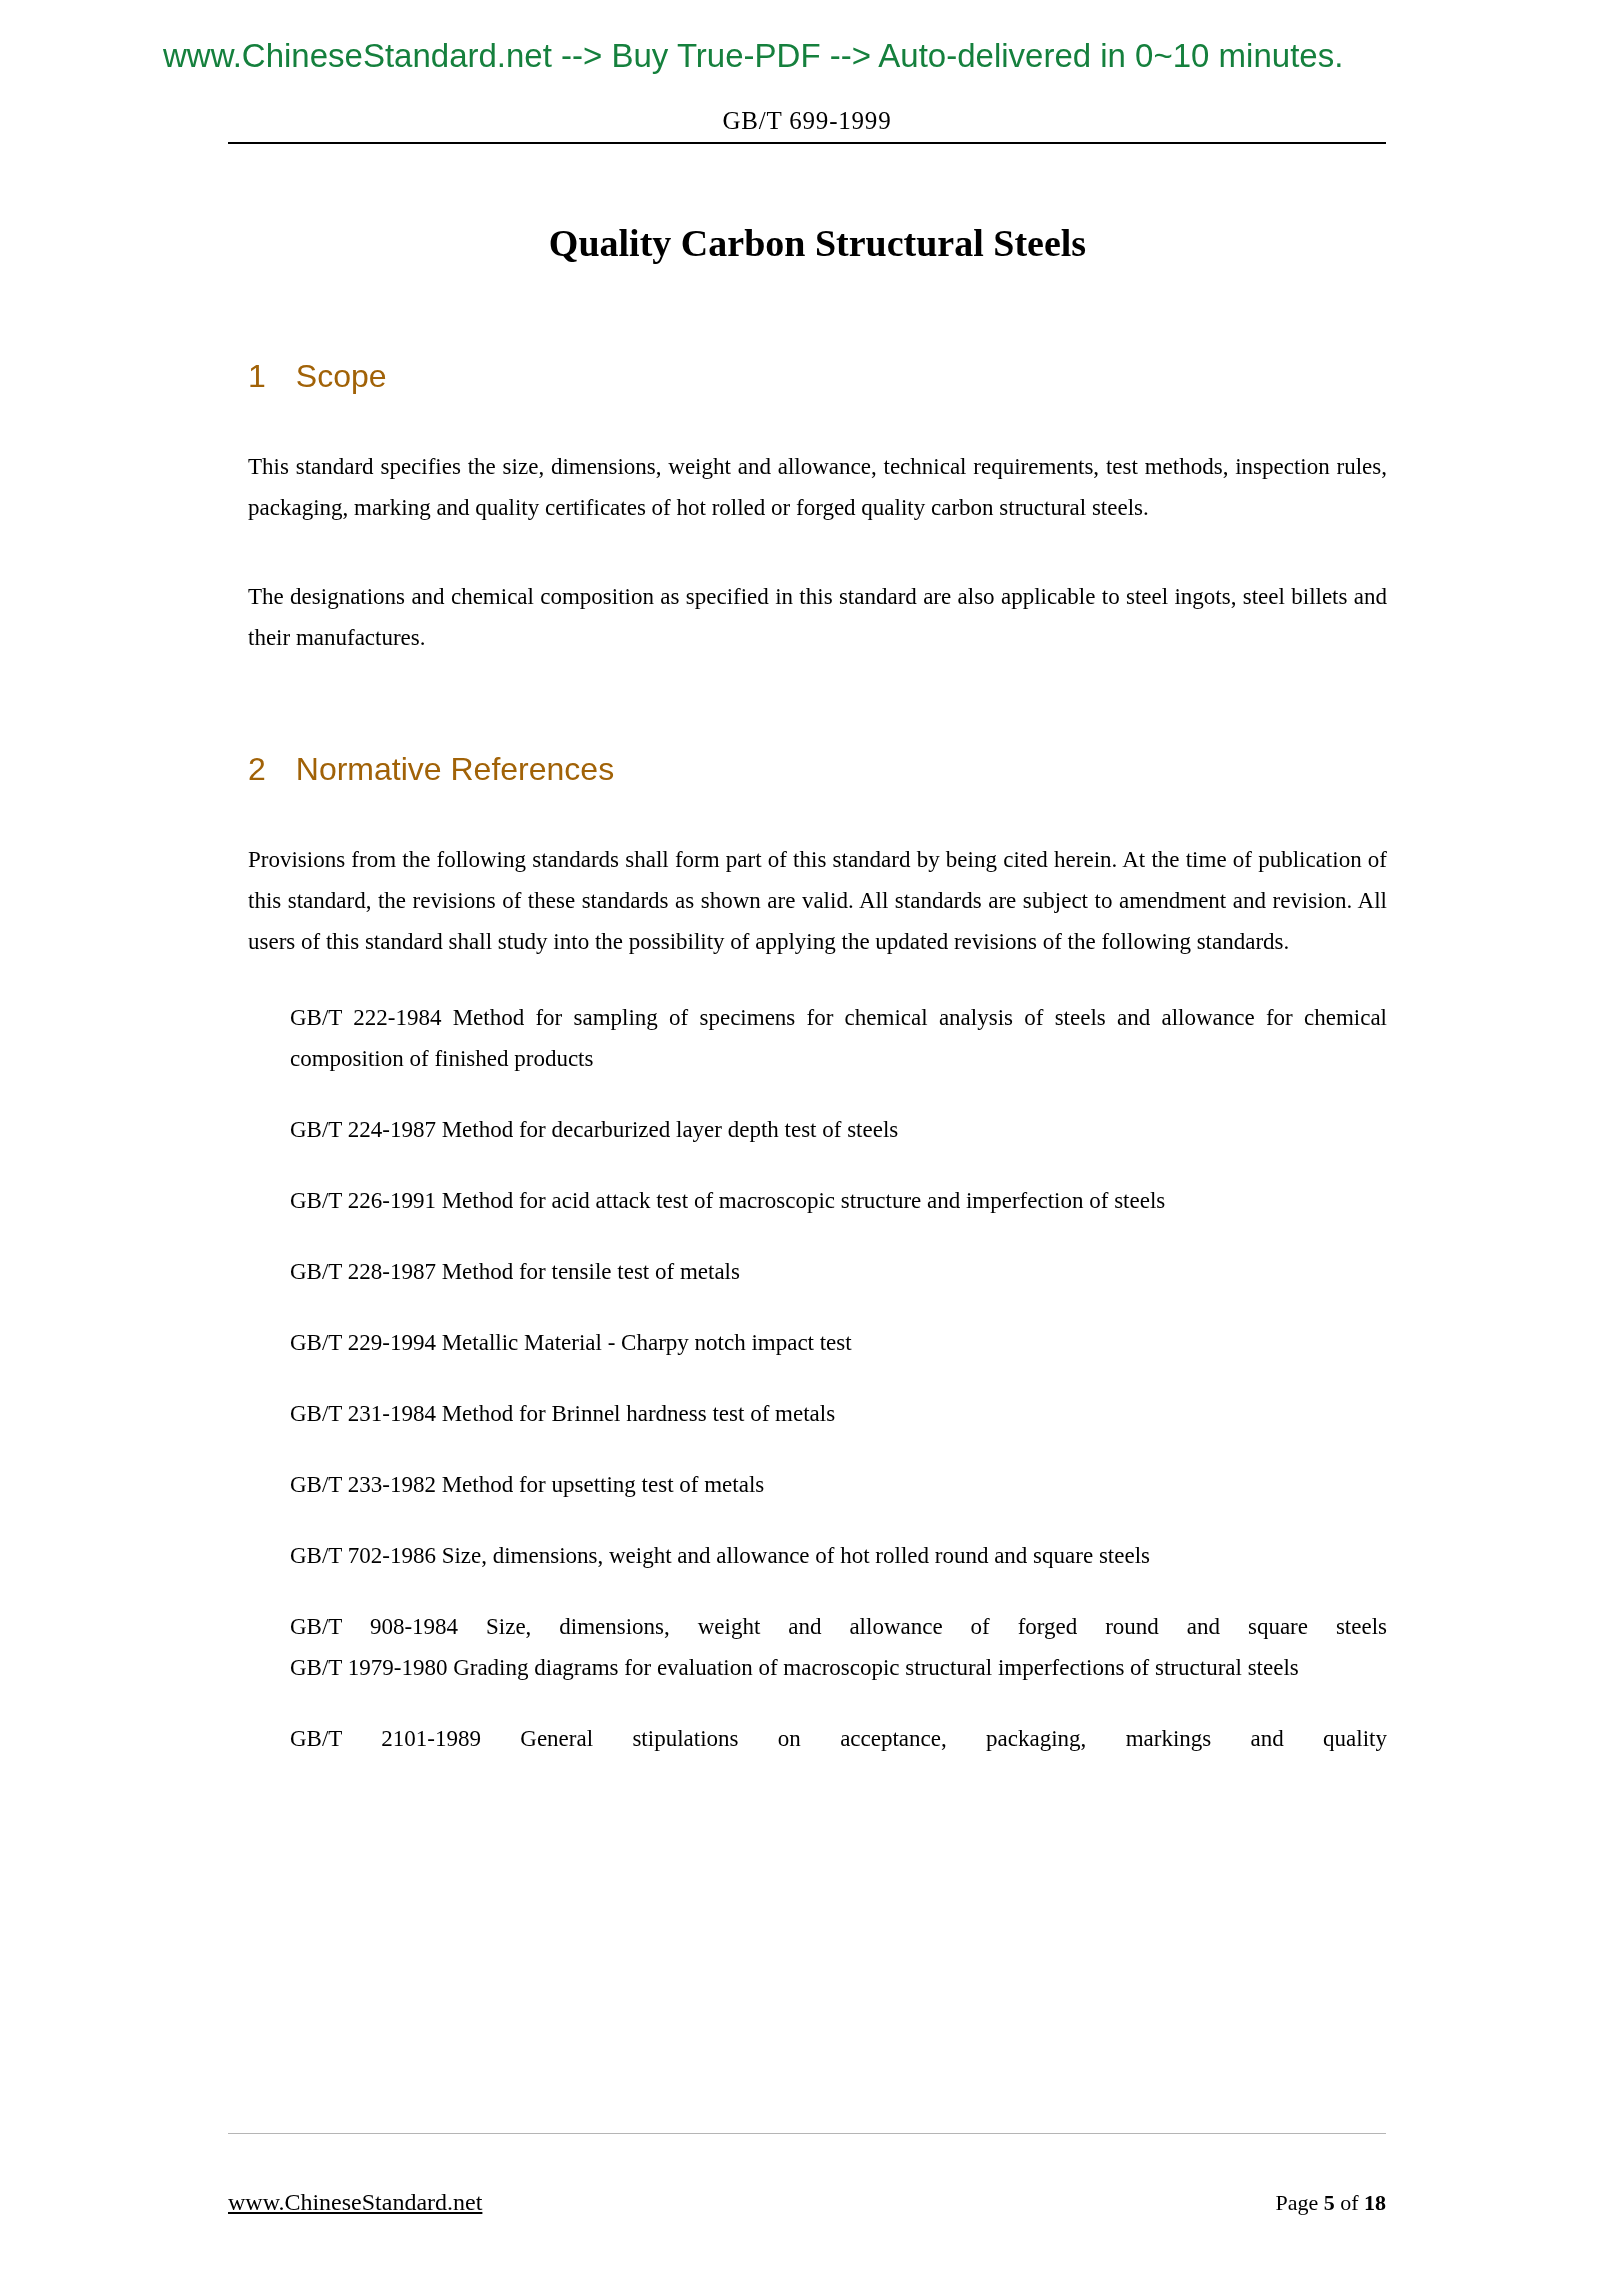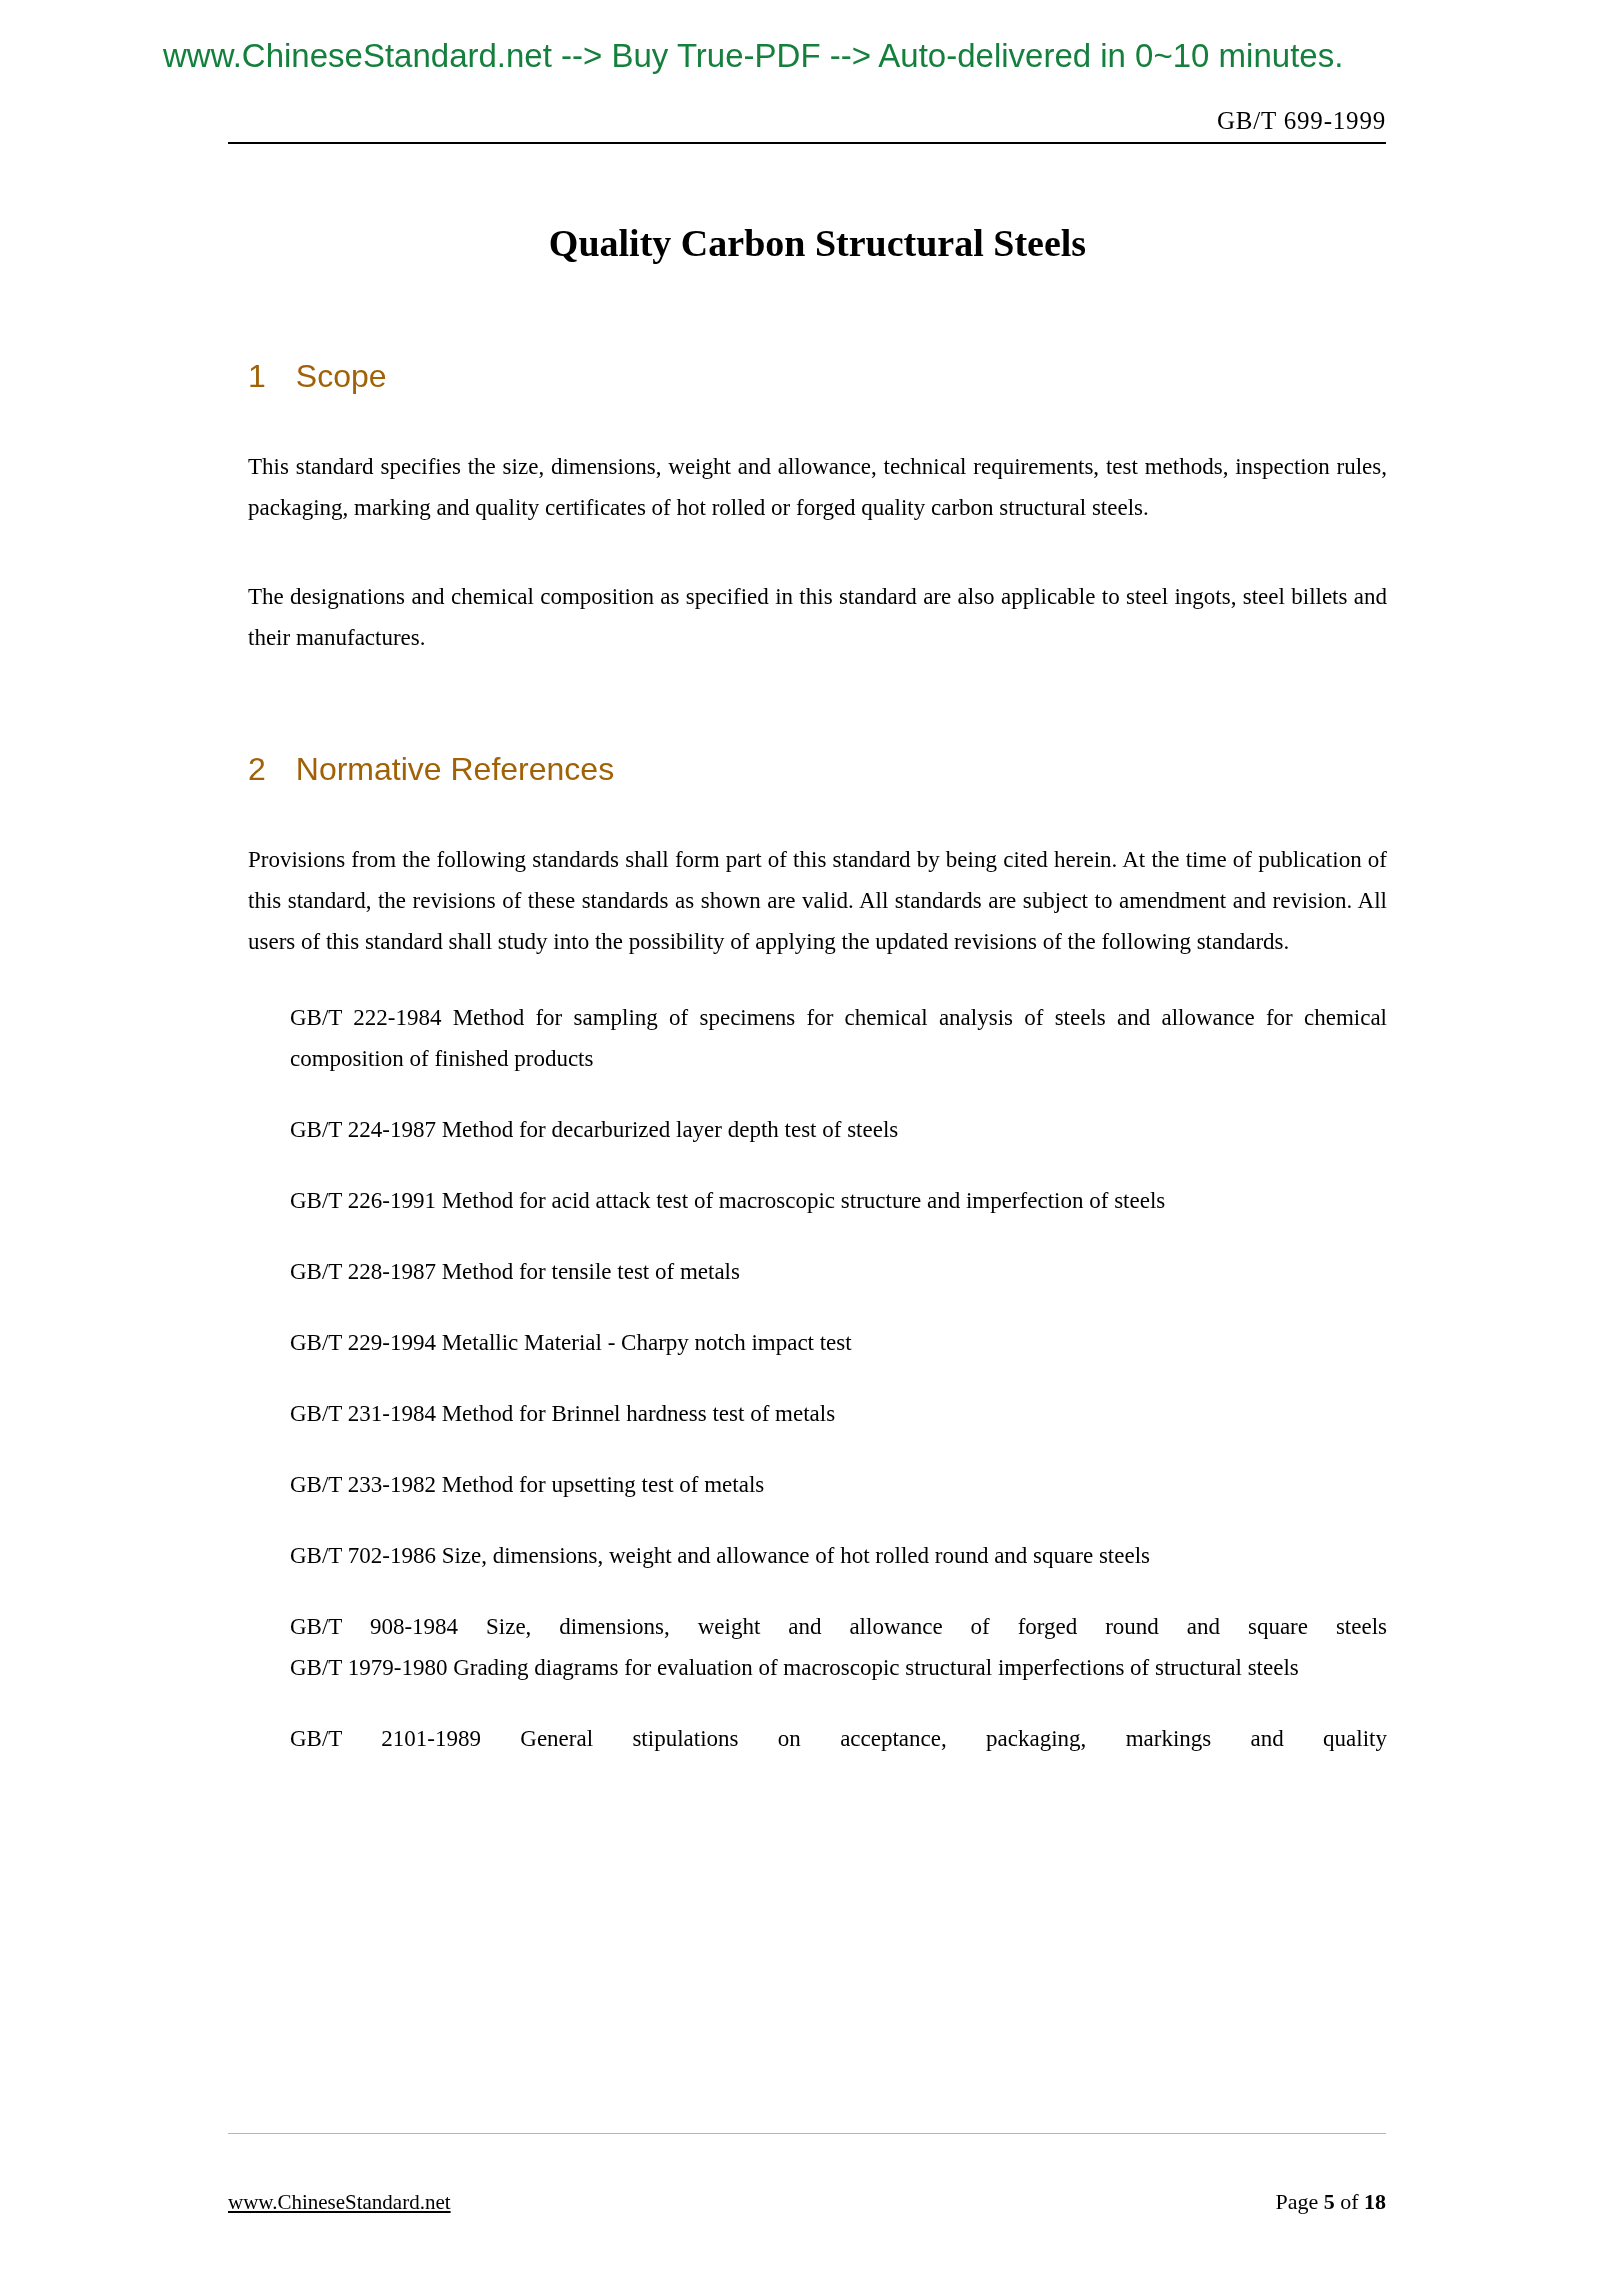--- a/index.html
+++ b/index.html
@@ -31,21 +31,20 @@
     margin-top: 32px;
     width: 1158px;
     text-align: center;
     border-bottom: 2.5px solid #000000;
     padding-bottom: 6.7px;
   }
   .standard-code {
     font-size: 25px;
     font-family: "Liberation Serif", serif;
     letter-spacing: 0.8px;
-    text-align: right;
   }
   .content {
     margin-left: 248px;
     width: 1139px;
   }
   .doc-title {
     margin: 77px 0 0 0;
     text-align: center;
     font-family: "Liberation Serif", serif;
     font-size: 38px;
@@ -86,21 +85,21 @@
     border-top: 1.7px solid #b5b5b5;
   }
   .footer-row {
     display: flex;
     justify-content: space-between;
     align-items: baseline;
     padding-top: 55px;
   }
   .footer-link {
     font-family: "Liberation Serif", serif;
-    font-size: 21px;
+    font-size: 24px;
     color: #000000;
     text-decoration: underline;
     cursor: pointer;
   }
   .page-indicator {
     font-family: "Liberation Serif", serif;
     font-size: 22px;
   }
   .page-indicator b { font-weight: bold; }
 </style>

